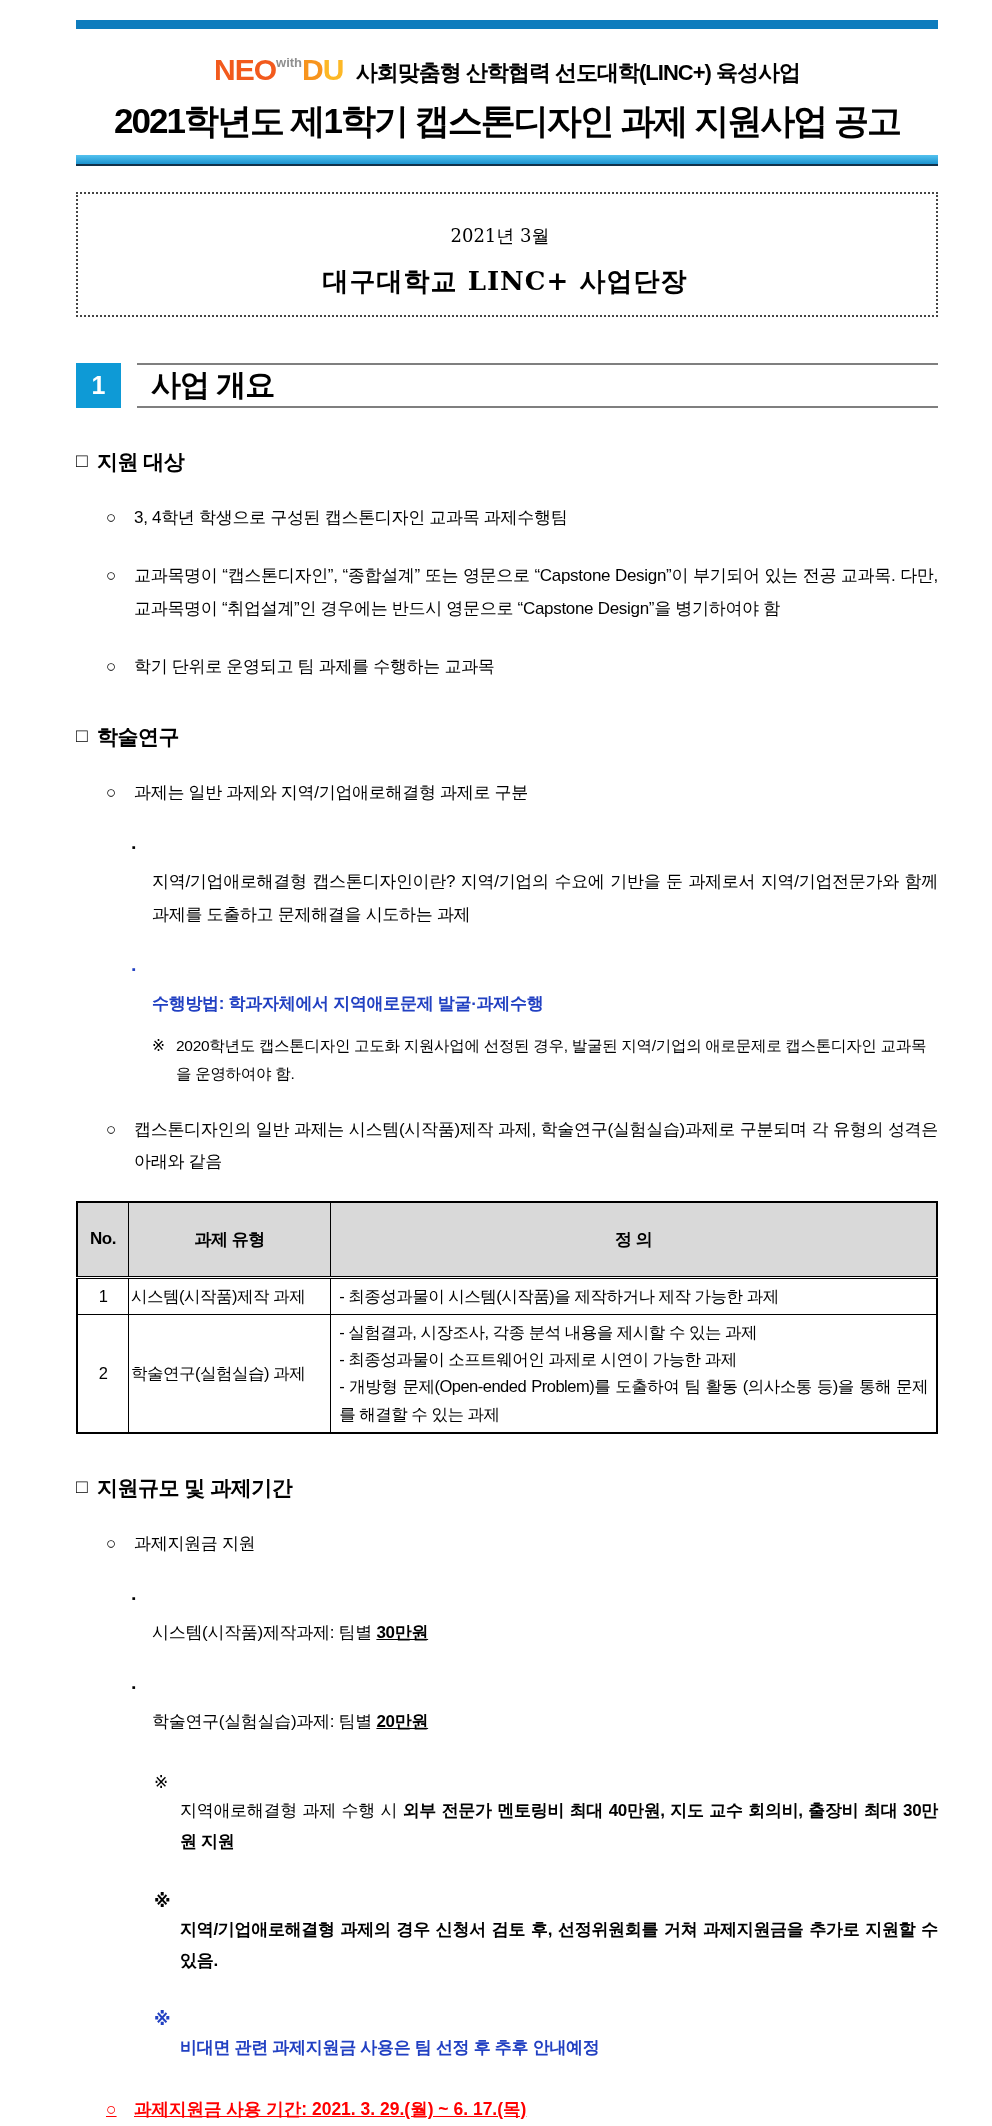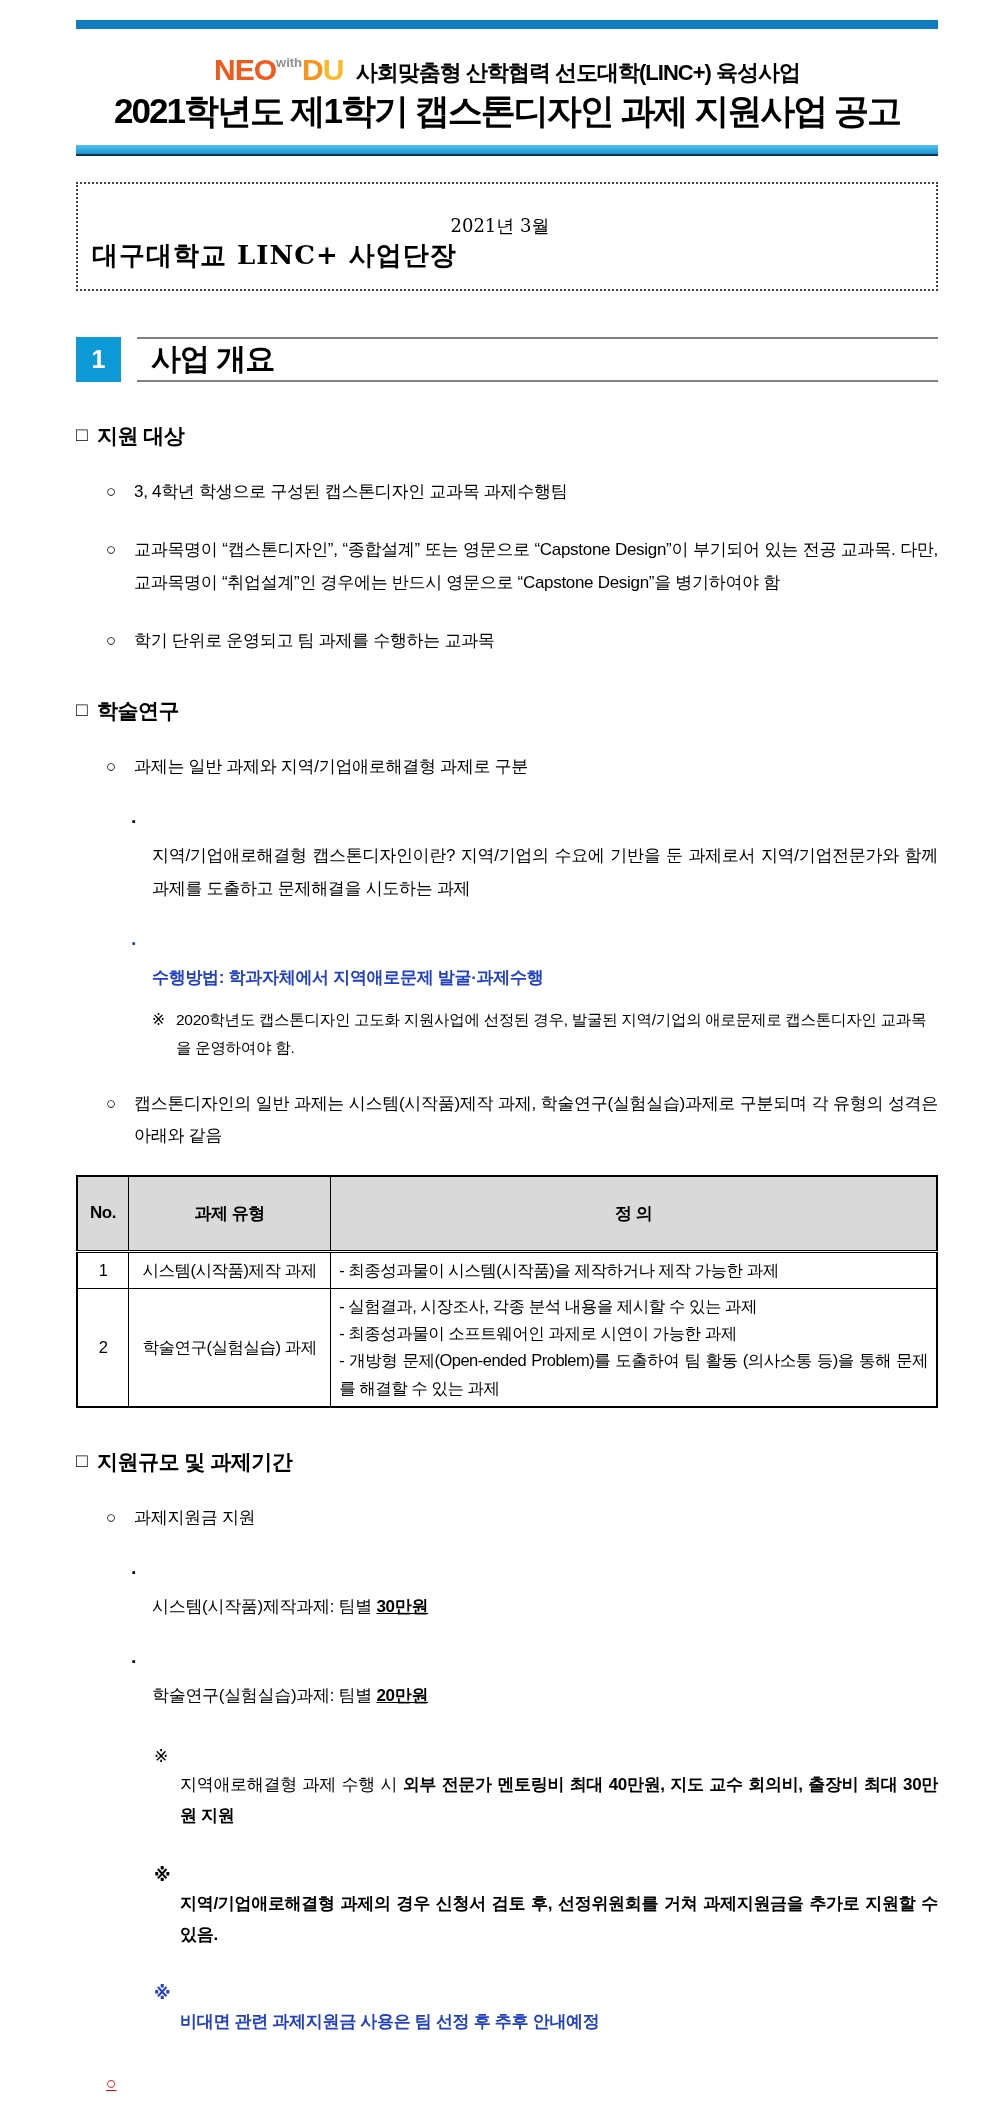--- a/index.html
+++ b/index.html
@@ -9,28 +9,28 @@
 
   
   .bar-top { height: 9px; background:#0e7cbd; }
   .logo-line { margin-top: 24px; text-align:center; white-space:nowrap; }
   .logo { font-weight: 800; font-size: 30px; letter-spacing: -1px; }
   .logo .neo { color:#f25a1d; }
   .logo .with { color:#8f8f8f; font-size: 13px; font-weight:bold; position:relative; top:-13px; letter-spacing:0; }
   .logo .du-d { color:#f7941d; }
   .logo .du-u { color:#fdb826; }
   .program { font-size: 22px; font-weight: bold; letter-spacing:-1px; margin-left: 8px; }
-  .doc-title { margin-top: 0; text-align:center; font-size: 35px; font-weight: 800; letter-spacing: -2px; }
+  .doc-title { margin-top: 10px; text-align:center; font-size: 35px; font-weight: 800; letter-spacing: -2px; }
   .bar-light { margin-top: 10px; height: 11px; background: linear-gradient(#54c2ef, #1b93cf); border-bottom: 2px solid #123149; }
 
   
   .intro-box { margin-top: 26px; border: 2px dotted #444; padding: 18px 18px 16px 14px; }
   .intro-text { font-family: "DejaVu Serif", "Liberation Serif", serif; font-size: 18.5px; line-height: 1.95; text-align: justify; text-indent: 20px; letter-spacing:-0.3px; }
   .intro-date { font-family: "DejaVu Serif", "Liberation Serif", serif; font-size: 18px; text-align:center; margin-top: 12px; padding-right: 10px; }
-  .intro-signer { font-family: "DejaVu Serif", "Liberation Serif", serif; font-size: 26px; font-weight:bold; text-align:left; margin-top: 0; letter-spacing:1px; }
+  .intro-signer { font-family: "DejaVu Serif", "Liberation Serif", serif; font-size: 26px; font-weight:bold; text-align:center; margin-top: 16px; letter-spacing:1px; }
 
   
   .sec-header { margin-top: 46px; display:flex; align-items:stretch; }
   .sec-num { width: 45px; height: 45px; background:#0e9ad6; color:#fff; font-size: 25px; font-weight:bold; display:flex; align-items:center; justify-content:center; flex:none; }
   .sec-title-wrap { flex:1; margin-left: 16px; border-top: 2px solid #7f7f7f; border-bottom: 2px solid #7f7f7f; display:flex; align-items:center; padding-left: 14px; }
   .sec-title { font-size: 30px; font-weight:bold; letter-spacing:-1px; }
 
   
   .h2 { display:flex; align-items:center; margin: 40px 0 0 0; font-size: 21px; font-weight: bold; letter-spacing:-0.5px; }
   .h2 .mk { font-size: 19px; margin-right: 10px; position:relative; top:-1px; }
@@ -60,21 +60,21 @@
   .red-line > .mk { width: 28px; flex:none; text-decoration:underline; }
   .red-line > .tx { text-decoration:underline; }
 
   
   table { width: 100%; border-collapse: collapse; margin-top: 22px; border: 2px solid #000; }
   th, td { border: 1px solid #000; }
   thead th { background:#d9d9d9; font-size: 17px; font-weight:bold; padding: 25px 4px; border-bottom: 3px double #000; letter-spacing:-0.5px; }
   td { font-size: 16.5px; padding: 4px 8px; line-height: 1.65; letter-spacing:-0.5px; }
   .ctr { text-align:center; }
   .t1 .c-no { width: 6%; } .t1 .c-type { width: 23.5%; } .t1 .c-def { width: 70.5%; }
-  .t1 td.type { text-align:center; padding: 4px 2px; }
+  .t1 td.type { text-align:left; padding: 4px 2px; }
   .t1 .def-line { text-align: justify; }
   .t2 .c-cat { width: 11.5%; } .t2 .c-item { width: 14.5%; } .t2 .c-desc { width: 59%; } .t2 .c-note { width: 15%; }
 </style>
 </head>
 <body>
 
 <div class="page">
 
   <div class="bar-top"></div>
 
@@ -209,20 +209,21 @@
     <span class="tx">지역/기업애로해결형 과제의 경우 신청서 검토 후, 선정위원회를 거쳐 과제지원금을 추가로 지원할 수 있음.</span>
   </div>
 
   <div class="scale-note blue">
     <span class="mk">※</span>
     <span class="tx">비대면 관련 과제지원금 사용은 팀 선정 후 추후 안내예정</span>
   </div>
 
   <div class="red-line">
     <span class="mk">○</span>
+    <span class="tx">과제지원금 사용 기간: 2021. 3. 29.(월) ~ 6. 17.(목)</span>
   </div>
 
   <div class="o-item">
     <span class="mk">○</span>
     <span class="tx">과제지원금 세부내역</span>
   </div>
 
   <div class="s-item">
     <span class="mk">▪</span>
     <span class="tx">일반 과제</span>

